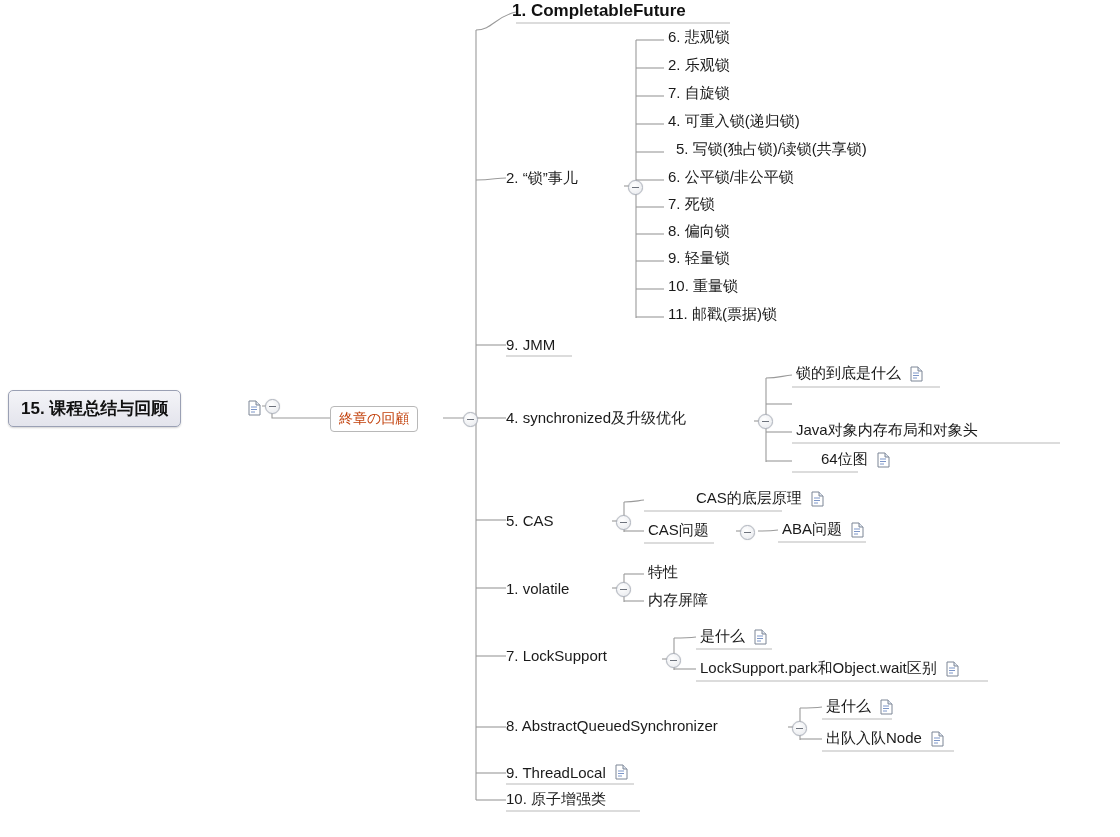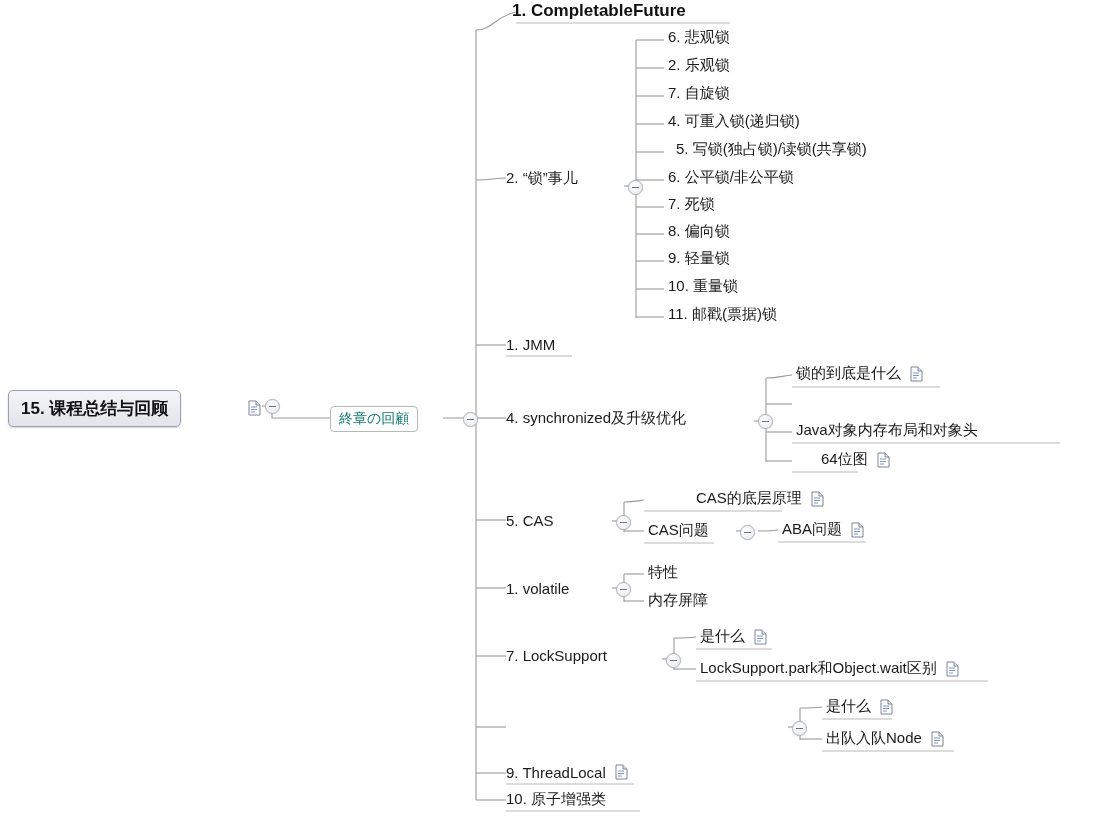--- a/index.html
+++ b/index.html
@@ -23,21 +23,21 @@
     font-size:17px;font-weight:bold;color:#111;
     box-shadow:0 1px 2px rgba(0,0,0,.18);
   }
   
   .boxed{
     border:1px solid #b8b8b8;
     border-radius:4px;
     background:#ffffff;
     padding:3px 8px;
     font-size:14px;
-    color:#0f766e;
+    color:#c2410c;
   }
   .t-main{font-size:15px;color:#1a1a1a;}
   .t-bold{font-size:17px;font-weight:bold;color:#111;}
   .t-sub{font-size:15px;color:#1a1a1a;}
 
   
   .toggle{
     position:absolute;width:13px;height:13px;border-radius:50%;
     border:1px solid #aeb3bd;
     background:radial-gradient(circle at 40% 35%,#ffffff,#e6e8ec);
@@ -172,21 +172,21 @@
   <div class="node t-sub" style="left:668px;top:112px;"><span>4. 可重入锁(递归锁)</span></div>
   <div class="node t-sub" style="left:668px;top:140px;margin-left:8px;"><span>5. 写锁(独占锁)/读锁(共享锁)</span></div>
   <div class="node t-sub" style="left:668px;top:168px;"><span>6. 公平锁/非公平锁</span></div>
   <div class="node t-sub" style="left:668px;top:195px;"><span>7. 死锁</span></div>
   <div class="node t-sub" style="left:668px;top:222px;"><span>8. 偏向锁</span></div>
   <div class="node t-sub" style="left:668px;top:249px;"><span>9. 轻量锁</span></div>
   <div class="node t-sub" style="left:668px;top:277px;"><span>10. 重量锁</span></div>
   <div class="node t-sub" style="left:668px;top:305px;"><span>11. 邮戳(票据)锁</span></div>
 
   <div class="node t-main" style="left:506px;top:334px;">
-    <span class="label">1. JMM</span>
+    <span class="label">9. JMM</span>
   </div>
 
   <div class="node t-main" style="left:506px;top:408px;">
     <span class="label">4. synchronized及升级优化</span>
   </div>
   <div class="toggle" style="left:758px;top:414px;"></div>
 
   <div class="node t-sub" style="left:796px;top:364px;">
     <span>锁的到底是什么</span>
     <span class="noteicon">
@@ -261,20 +261,23 @@
     <span>LockSupport.park和Object.wait区别</span>
     <span class="noteicon">
       <svg width="13" height="16" viewBox="0 0 13 16">
           <path d="M1,1 h7 l4,4 v10 h-11 z" fill="#ffffff" stroke="#7d8696"></path>
           <path d="M8,1 v4 h4" fill="#dfe6f0" stroke="#7d8696"></path>
           <path d="M3,7 h6 M3,9.5 h6 M3,12 h4" stroke="#7d96c8"></path>
         </svg>
     </span>
   </div>
 
+  <div class="node t-main" style="left:506px;top:715px;">
+    <span class="label">8. AbstractQueuedSynchronizer</span>
+  </div>
   <div class="toggle" style="left:792px;top:721px;"></div>
   <div class="node t-sub" style="left:826px;top:697px;">
     <span>是什么</span>
     <span class="noteicon">
       <svg width="13" height="16" viewBox="0 0 13 16">
           <path d="M1,1 h7 l4,4 v10 h-11 z" fill="#ffffff" stroke="#7d8696"></path>
           <path d="M8,1 v4 h4" fill="#dfe6f0" stroke="#7d8696"></path>
           <path d="M3,7 h6 M3,9.5 h6 M3,12 h4" stroke="#7d96c8"></path>
         </svg>
     </span>

